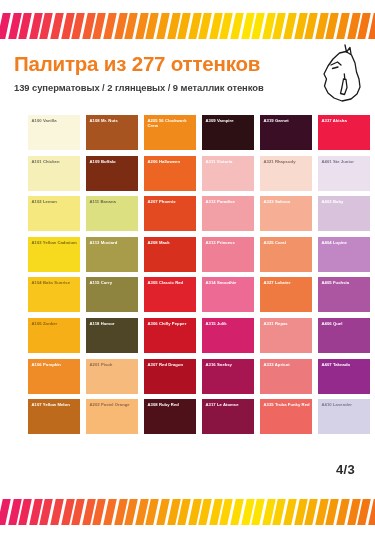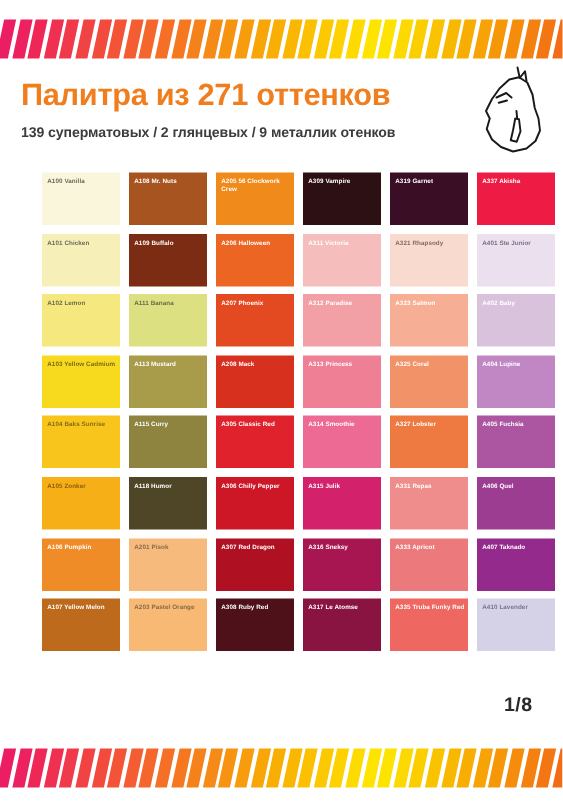--- a/index.html
+++ b/index.html
@@ -132,21 +132,21 @@
     <div class="stripe" style="background: rgb(248, 173, 2);"></div>
     <div class="stripe" style="background: rgb(247, 162, 5);"></div>
     <div class="stripe" style="background: rgb(246, 151, 8);"></div>
     <div class="stripe" style="background: rgb(245, 140, 12);"></div>
     <div class="stripe" style="background: rgb(244, 129, 15);"></div>
     <div class="stripe" style="background: rgb(243, 118, 19);"></div>
     <div class="stripe" style="background: rgb(242, 107, 23);"></div>
   </div>
 
 <div class="header">
-  <h1 class="title">Палитра из 271 оттенков</h1>
+  <h1 class="title">Палитра из 277 оттенков</h1>
   <p class="subtitle">139 суперматовых / 2 глянцевых / 9 металлик отенков</p>
   <div class="logo">
     <svg viewBox="0 0 52 66" width="52" height="66" aria-hidden="true">
       <g fill="none" stroke="#1a1a1a" stroke-width="1.3" stroke-linejoin="round" stroke-linecap="round">
         <path d="M30 4 L31.5 11 L35 6.5 L36 13"></path>
         <path d="M24.5 12 L18 18 L13 25 L9 33 L11.5 38 L9.5 45 L13 52 L19 57 L27 60 L36 58 L42 53 L45 46 L44 38 L41.5 31 L40 22 L36.5 14 L31 10.5 Z"></path>
         <path d="M16 24 L22.5 21 L26 24"></path>
         <path d="M17.5 27.5 L23 26"></path>
         <path d="M28.5 38 L27 46 L25.5 52.5 L29.5 53.5 L32 46.5 L31 38.5 Z"></path>
         <path d="M29.8 38 L29.3 33"></path>
@@ -295,21 +295,21 @@
       <div class="swatch-label" style="color: rgb(255, 255, 255);">A317 Le Atomse</div>
     </div>
     <div class="swatch" style="background: rgb(238, 103, 97);">
       <div class="swatch-label" style="color: rgb(255, 255, 255);">A335 Truba Funky Red</div>
     </div>
     <div class="swatch" style="background: rgb(213, 210, 232);">
       <div class="swatch-label" style="color: rgb(122, 117, 144);">A410 Lavender</div>
     </div>
   </div>
 
-<div class="page-number">1/8</div>
+<div class="page-number">4/3</div>
 
 <div class="stripe-band bottom">
     <div class="stripe" style="background: rgb(236, 30, 99);"></div>
     <div class="stripe" style="background: rgb(237, 32, 96);"></div>
     <div class="stripe" style="background: rgb(238, 39, 87);"></div>
     <div class="stripe" style="background: rgb(239, 48, 80);"></div>
     <div class="stripe" style="background: rgb(240, 57, 74);"></div>
     <div class="stripe" style="background: rgb(241, 66, 68);"></div>
     <div class="stripe" style="background: rgb(242, 75, 62);"></div>
     <div class="stripe" style="background: rgb(243, 84, 56);"></div>

